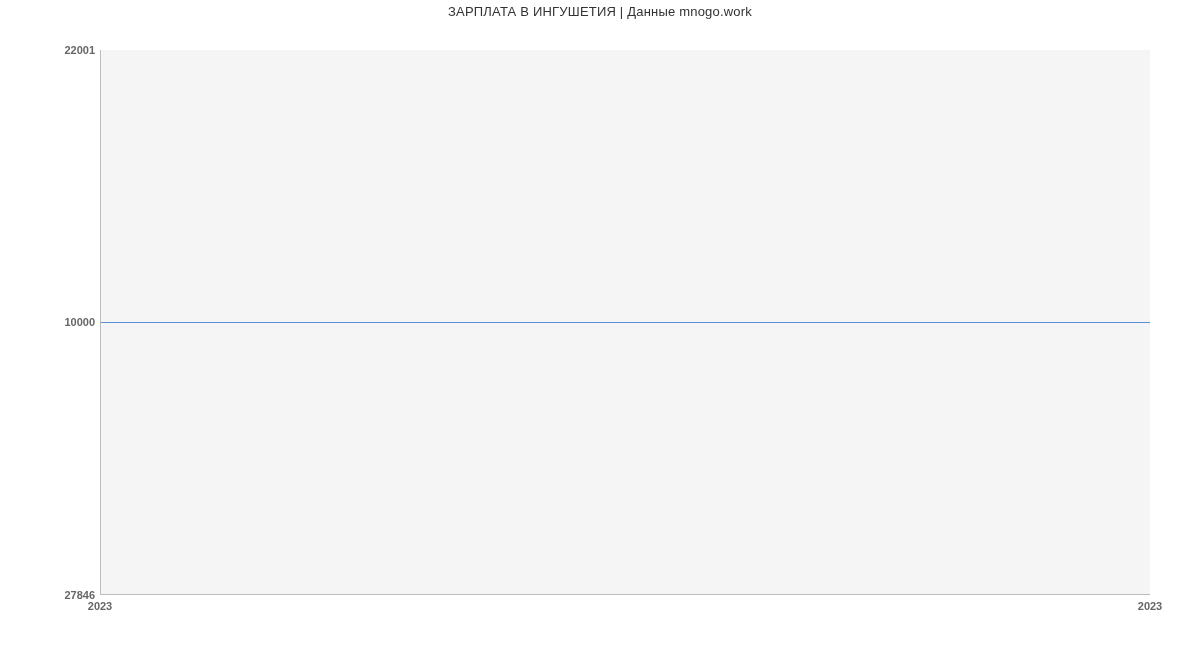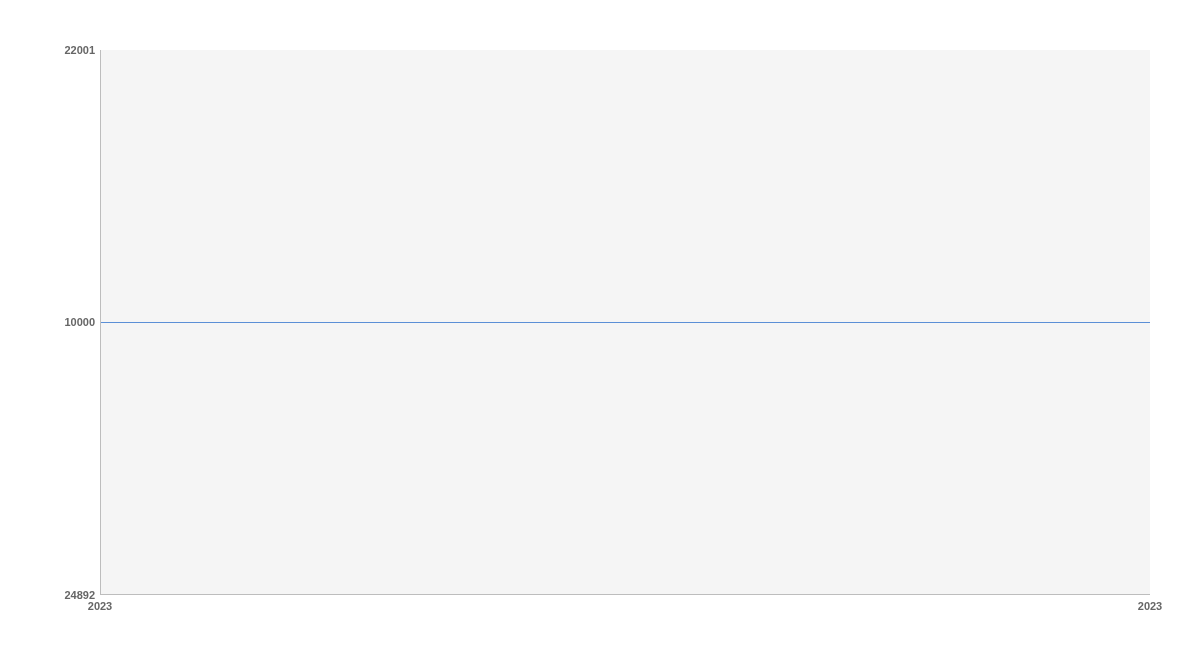--- a/index.html
+++ b/index.html
@@ -68,24 +68,25 @@
     color: #666;
     transform: translateX(-50%);
     white-space: nowrap;
     font-weight: bold;
   }
 </style>
 </head>
 <body>
 
 <div class="chart-wrap">
+  <div class="title">ЗАРПЛАТА В ИНГУШЕТИЯ | Данные mnogo.work</div>
 
   <div class="yt" style="top:50px;">22001</div>
   <div class="yt" style="top:322px;">10000</div>
-  <div class="yt" style="top:595px;">24892</div>
+  <div class="yt" style="top:595px;">27846</div>
 
   <div class="xt" style="left:100px;">2023</div>
   <div class="xt" style="left:1150px;">2023</div>
 
   <div class="plot">
 
     <div class="grid-h" style="top:272px;"></div>
 
     <div class="data-line" style="top:272px;"></div>
   </div>

